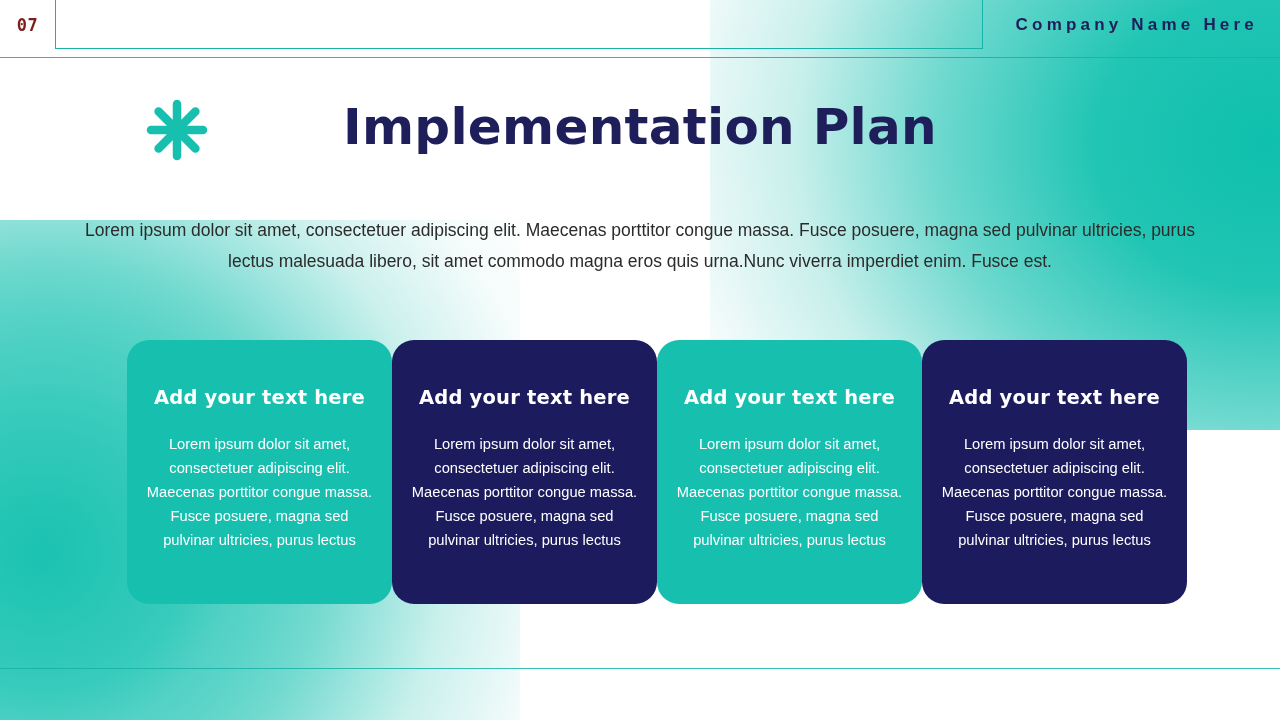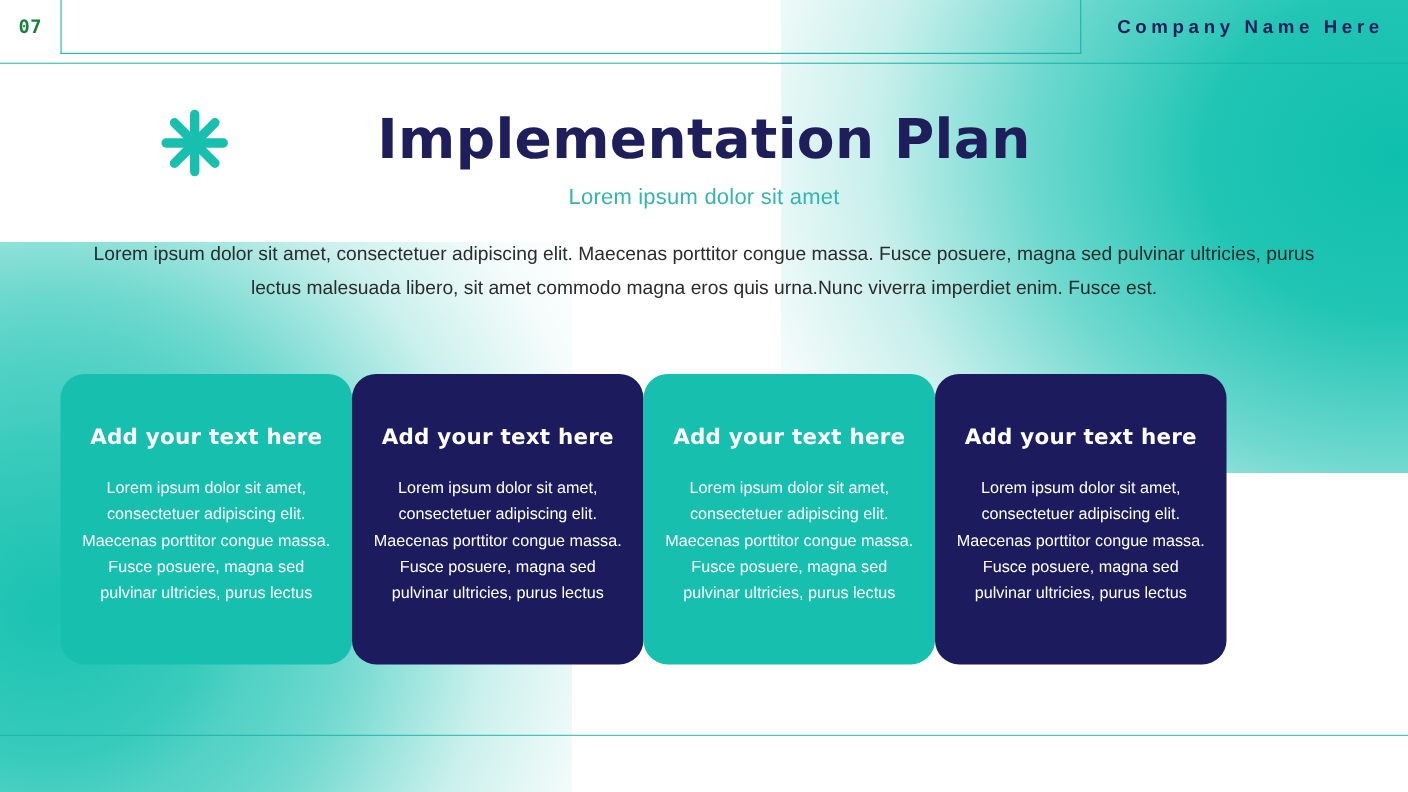--- a/index.html
+++ b/index.html
@@ -98,21 +98,21 @@
   }
   .page-number {
     position: absolute;
     left: 0;
     top: 0;
     width: 55px;
     height: 49px;
     display: flex;
     align-items: center;
     justify-content: center;
-    color: #15803d;
+    color: #7f1d1d;
     font-size: 17px;
     font-weight: bold;
     letter-spacing: 0.5px;
     font-family: "DejaVu Sans Mono", monospace;
   }
   .company-name {
     position: absolute;
     right: 22px;
     top: 0;
     height: 49px;
@@ -176,26 +176,26 @@
     text-align: center;
     font-size: 17.5px;
     line-height: 31px;
     color: #2b2b2b;
     font-family: "Liberation Sans", sans-serif;
   }
 
   
   .cards {
     position: absolute;
-    left: 55px;
+    left: 73px;
     top: 340px;
     width: 1168px;
     height: 264px;
     display: flex;
-    justify-content: flex-start;
+    justify-content: center;
   }
   .card {
     width: 265px;
     height: 264px;
     border-radius: 22px;
     box-sizing: border-box;
     padding: 46px 18px 0 18px;
     text-align: center;
   }
   .card.teal  { background: #17bfaf; }
@@ -254,21 +254,20 @@
           <line x1="32" y1="6" x2="32" y2="58"></line>
           <line x1="6" y1="32" x2="58" y2="32"></line>
           <line x1="13.6" y1="13.6" x2="50.4" y2="50.4"></line>
           <line x1="50.4" y1="13.6" x2="13.6" y2="50.4"></line>
         </g>
       </svg>
     </div>
     <div class="page-title">Implementation Plan</div>
   </div>
 
-  <div class="subtitle">Lorem ipsum dolor sit amet</div>
 
   <div class="body-text">Lorem ipsum dolor sit amet, consectetuer adipiscing elit. Maecenas porttitor congue massa. Fusce posuere, magna sed pulvinar ultricies, purus lectus malesuada libero, sit amet commodo magna eros quis urna.Nunc viverra imperdiet enim. Fusce est.</div>
 
   <div class="cards">
 
     <div class="card teal">
       <p class="card-title">Add your text here</p>
       <p class="card-body">Lorem ipsum dolor sit amet, consectetuer adipiscing elit. Maecenas porttitor congue massa. Fusce posuere, magna sed pulvinar ultricies, purus lectus</p>
     </div>
 

